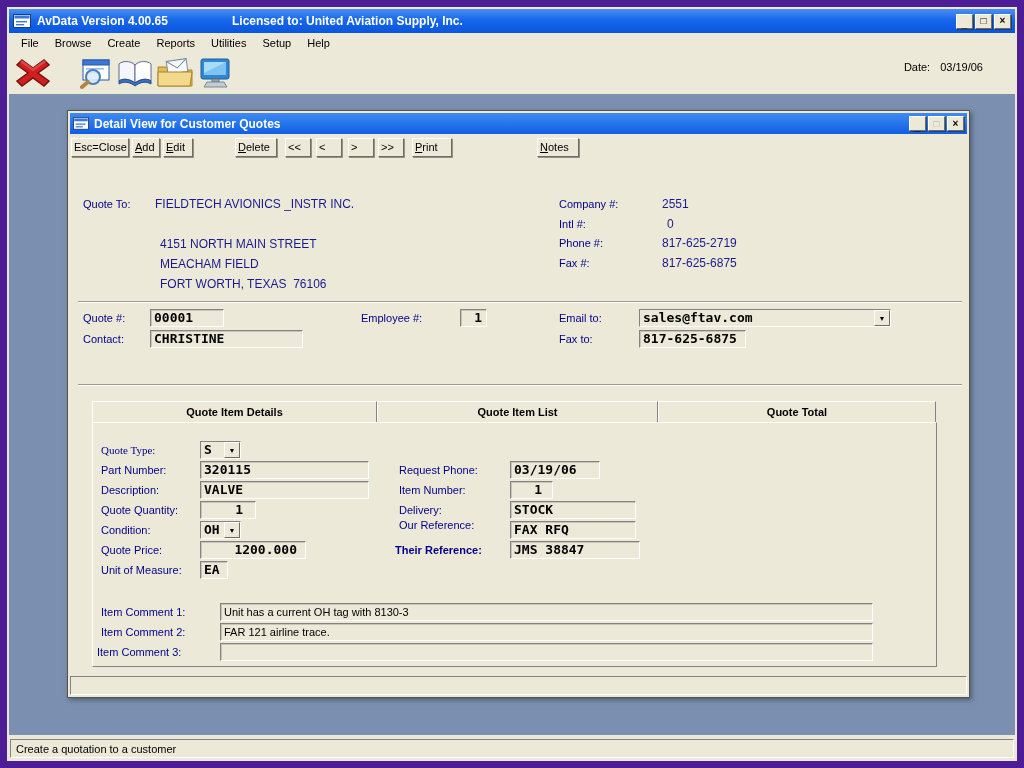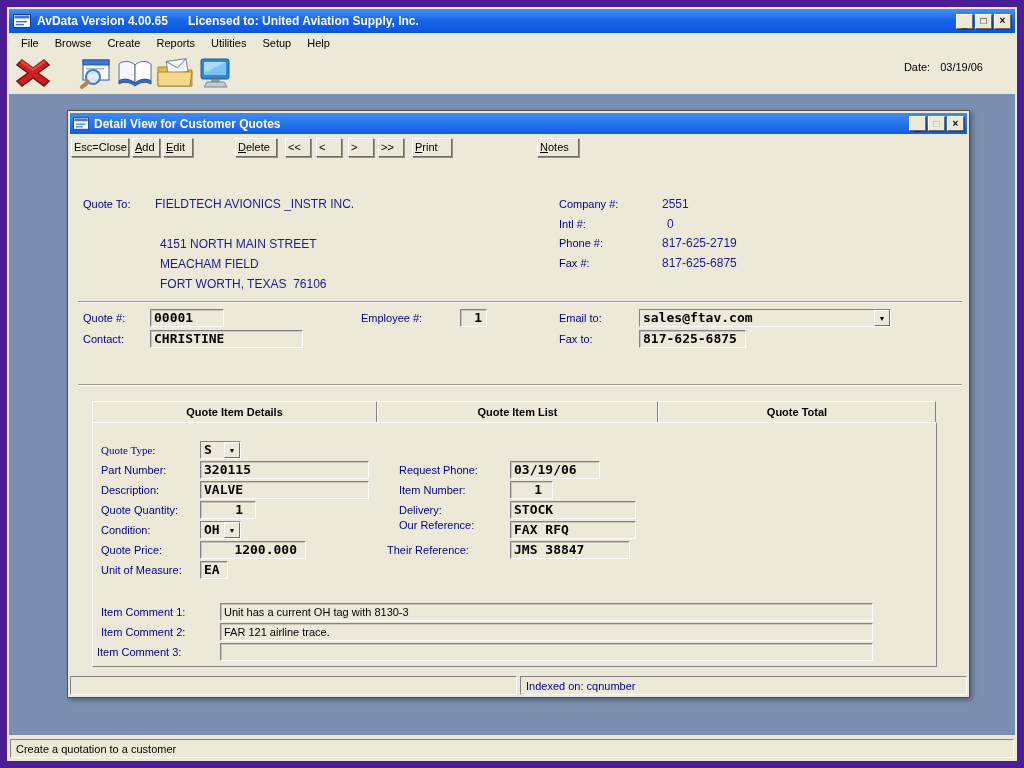--- a/index.html
+++ b/index.html
@@ -15,21 +15,21 @@
     display:flex; flex-direction:column;
   }
   
   .titlebar {
     height:24px; flex:0 0 24px;
     background:linear-gradient(#4a90f4, #1767ea 45%, #0a55dd);
     display:flex; align-items:center; padding:0 4px;
     color:#fff; font-weight:bold; font-size:12px;
   }
   .tb-icon { width:18px; height:14px; margin-right:6px; flex:0 0 auto; }
-  .tb-license { margin-left:20px; }
+  .tb-license { margin-left:64px; }
   .tb-controls { margin-left:auto; display:flex; gap:2px; }
   .winbtn {
     width:17px; height:15px; background:#ece9d8;
     border:1px solid; border-color:#ffffff #6f6d62 #6f6d62 #ffffff;
     box-shadow:1px 1px 0 rgba(40,40,30,.55);
     font:bold 10px "Liberation Sans",sans-serif; color:#000;
     display:flex; align-items:center; justify-content:center; line-height:1;
     padding:0;
   }
   .winbtn.min span { transform:translateY(3px); }
@@ -339,38 +339,37 @@
 
           <span class="lbl" style="left:306px;top:61px;">Item Number:</span>
           <div class="inp r" style="left:417px;top:58px;width:43px;padding-right:10px;">1</div>
 
           <span class="lbl" style="left:306px;top:81px;">Delivery:</span>
           <div class="inp" style="left:417px;top:78px;width:126px;">STOCK</div>
 
           <span class="lbl" style="left:306px;top:96px;">Our Reference:</span>
           <div class="inp" style="left:417px;top:98px;width:126px;">FAX RFQ</div>
 
-          <span class="lbl" style="left:294px;top:121px;">Their Reference:</span>
-          <div class="inp" style="left:417px;top:118px;width:120px;">JMS 38847</div>
+          <span class="lbl" style="left:302px;top:121px;font-weight:bold;">Their Reference:</span>
+          <div class="inp" style="left:417px;top:118px;width:130px;">JMS 38847</div>
 
           <span class="lbl" style="left:8px;top:183px;">Item Comment 1:</span>
           <div class="inp plain" style="left:127px;top:180px;width:653px;">Unit has a current OH tag with 8130-3</div>
 
           <span class="lbl" style="left:8px;top:203px;">Item Comment 2:</span>
           <div class="inp plain" style="left:127px;top:200px;width:653px;">FAR 121 airline trace.</div>
 
           <span class="lbl" style="left:4px;top:223px;">Item Comment 3:</span>
           <div class="inp plain" style="left:127px;top:220px;width:653px;"></div>
 
         </div>
       </div>
 
       <div class="qstatus">
         <span class="sp"></span>
-        <span class="sp">Indexed on: cqnumber</span>
       </div>
 
     </div>
   </div>
 
   <div class="appstatus">
     <span class="panel">Create a quotation to a customer</span>
   </div>
 
 </div>

